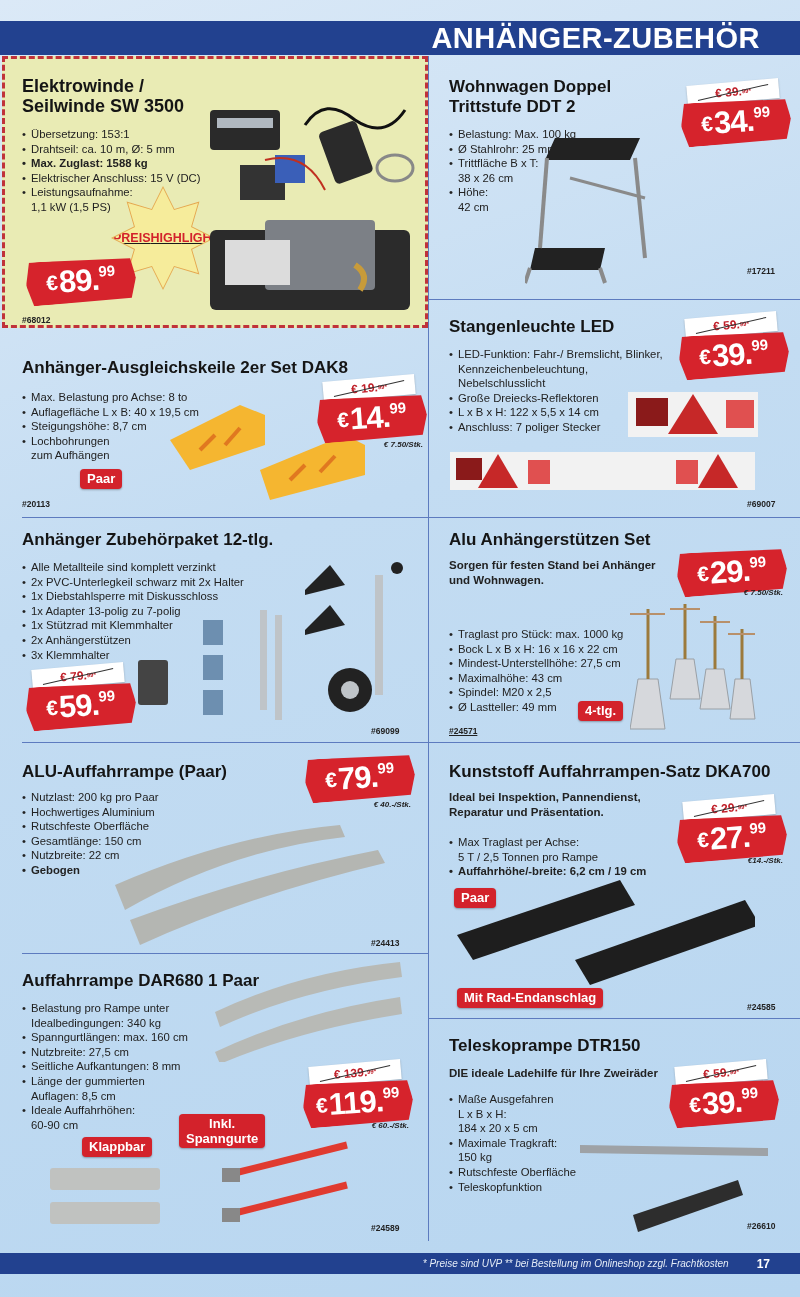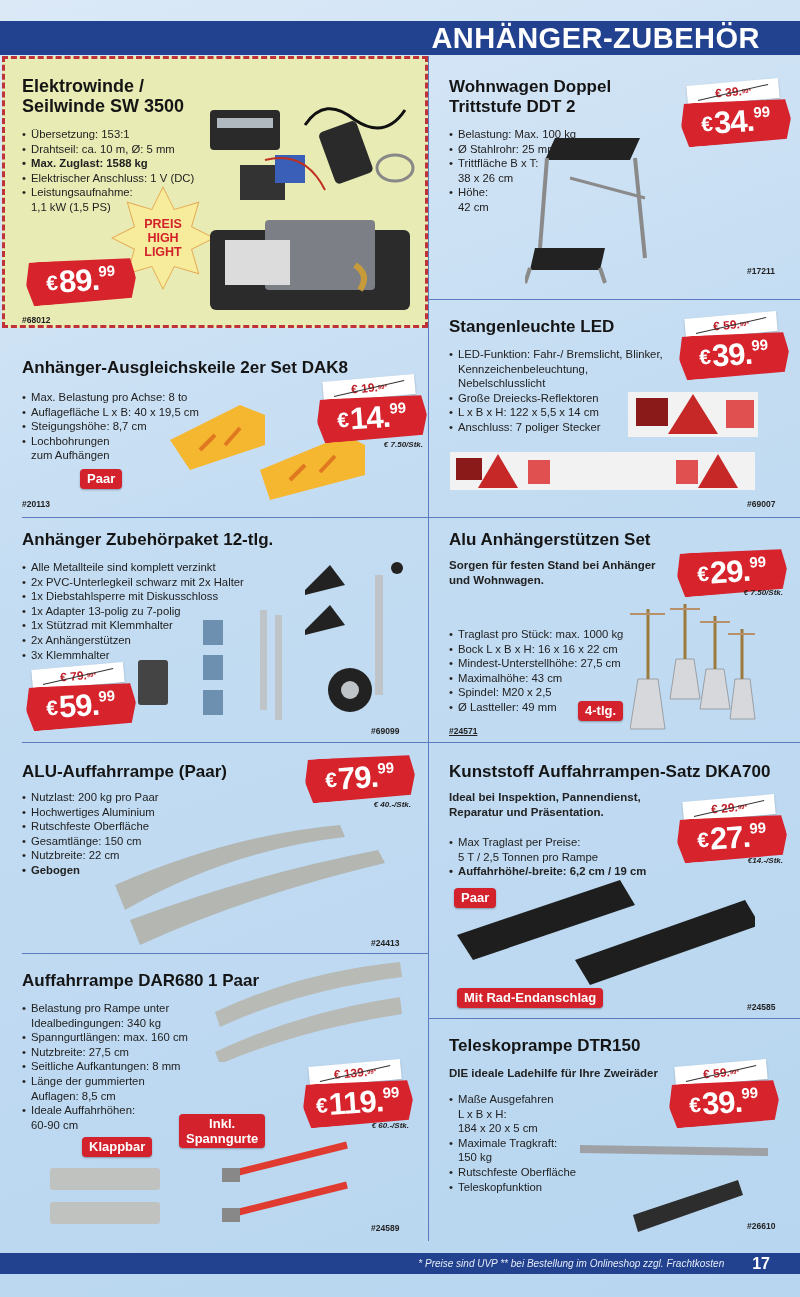--- a/index.html
+++ b/index.html
@@ -20,21 +20,21 @@
     color: #fff; font-weight: bold; font-size: 29px; letter-spacing: 0.5px;
     font-family: "Liberation Sans", sans-serif;
   }
   .footer-bar {
     position: absolute; left: 0; top: 1253px; width: 800px; height: 21px;
     background: #22418f;
     display: flex; align-items: center; justify-content: flex-end;
     padding-right: 30px;
   }
   .footer-note { color: #e4ecf7; font-style: italic; font-size: 10px; margin-right: 28px; }
-  .page-num { color: #fff; font-weight: bold; font-size: 16px; }
+  .page-num { color: #fff; font-weight: bold; font-size: 12px; }
 
   .card { position: absolute; }
   .highlight-card {
     left: 2px; top: 56px; width: 426px; height: 272px;
     background: #e9ebb4;
     border: 3px dashed #c0323a;
   }
   .divider-v {
     position: absolute; left: 428px; top: 56px; width: 1px; height: 1185px; background: #5d7bbf;
   }
@@ -84,21 +84,21 @@
   .new-price .cur { font-size: 21px; margin-right: 1px; }
   .new-price .euros { font-size: 31px; letter-spacing: -1px; }
   .new-price .cents { font-size: 15px; align-self: flex-start; margin-top: 5px; }
   .per-unit { position: absolute; right: 4px; font-size: 8px; font-weight: bold; color: #222; font-style: italic; }
 
   
   .starburst {
     position: absolute; left: 113px; top: 188px; width: 100px; height: 100px;
     background: #f6ec9b;
     clip-path: polygon(50% 0%, 61% 22%, 85% 15%, 78% 39%, 100% 50%, 78% 61%, 85% 85%, 61% 78%, 50% 100%, 39% 78%, 15% 85%, 22% 61%, 0% 50%, 22% 39%, 15% 15%, 39% 22%);
-    display: flex; align-items: center; justify-content: center; flex-direction: column;
+    display: flex; align-items: center; justify-content: space-between; flex-direction: row; text-decoration: underline;
   }
   .starburst-outline {
     position: absolute; left: 111px; top: 186px; width: 104px; height: 104px; background: #e5a850;
     clip-path: polygon(50% 0%, 61% 22%, 85% 15%, 78% 39%, 100% 50%, 78% 61%, 85% 85%, 61% 78%, 50% 100%, 39% 78%, 15% 85%, 22% 61%, 0% 50%, 22% 39%, 15% 15%, 39% 22%);
   }
   .starburst span { color: #d3222b; font-weight: bold; font-size: 12.5px; line-height: 14px; }
 
   
   .img { position: absolute; }
 </style>
@@ -111,21 +111,21 @@
 
 <div class="divider-v"></div>
 
 <div class="card highlight-card"></div>
 <div class="title" style="left:22px;top:76px;font-size:18px;">Elektrowinde /</div>
 <div class="title" style="left:22px;top:96px;font-size:18px;">Seilwinde SW 3500</div>
 <ul class="specs" style="left:22px;top:127px;">
   <li>Übersetzung: 153:1</li>
   <li>Drahtseil: ca. 10 m, Ø: 5 mm</li>
   <li class="bold">Max. Zuglast: 1588 kg</li>
-  <li>Elektrischer Anschluss: 1 V (DC)</li>
+  <li>Elektrischer Anschluss: 15 V (DC)</li>
   <li>Leistungsaufnahme:</li>
   <li class="cont">1,1 kW (1,5 PS)</li>
 </ul>
 <div class="starburst-outline"></div>
 <div class="starburst">
   <span>PREIS</span>
   <span>HIGH</span>
   <span>LIGHT</span>
 </div>
 
@@ -354,21 +354,21 @@
   </div>
   <div class="per-unit" style="top:42px;">€ 40.-/Stk.</div>
 </div>
 <div class="sku" style="left:371px;top:938px;">#24413</div>
 <div class="divider-h" style="left:22px;top:953px;width:406px;"></div>
 
 <div class="title" style="left:449px;top:761px;">Kunststoff Auffahrrampen-Satz DKA700</div>
 <div class="subtitle" style="left:449px;top:790px;">Ideal bei Inspektion, Pannendienst,</div>
 <div class="subtitle" style="left:449px;top:805px;">Reparatur und Präsentation.</div>
 <ul class="specs" style="left:449px;top:835px;">
-  <li>Max Traglast per Preise:</li>
+  <li>Max Traglast per Achse:</li>
   <li class="cont">5 T / 2,5 Tonnen pro Rampe</li>
   <li class="bold">Auffahrhöhe/-breite: 6,2 cm / 19 cm</li>
 </ul>
 <div class="badge" style="left:454px;top:888px;">Paar</div>
 <svg class="img" style="left:455px;top:880px;" width="300" height="105">
   <polygon points="2,55 165,0 180,25 18,80" fill="#1e1e1e"></polygon>
   <polygon points="120,80 290,20 305,45 135,105" fill="#1e1e1e"></polygon>
 </svg>
 <div class="badge" style="left:457px;top:988px;">Mit Rad-Endanschlag</div>
 <div class="price-tag" style="left:677px;top:798px;">

